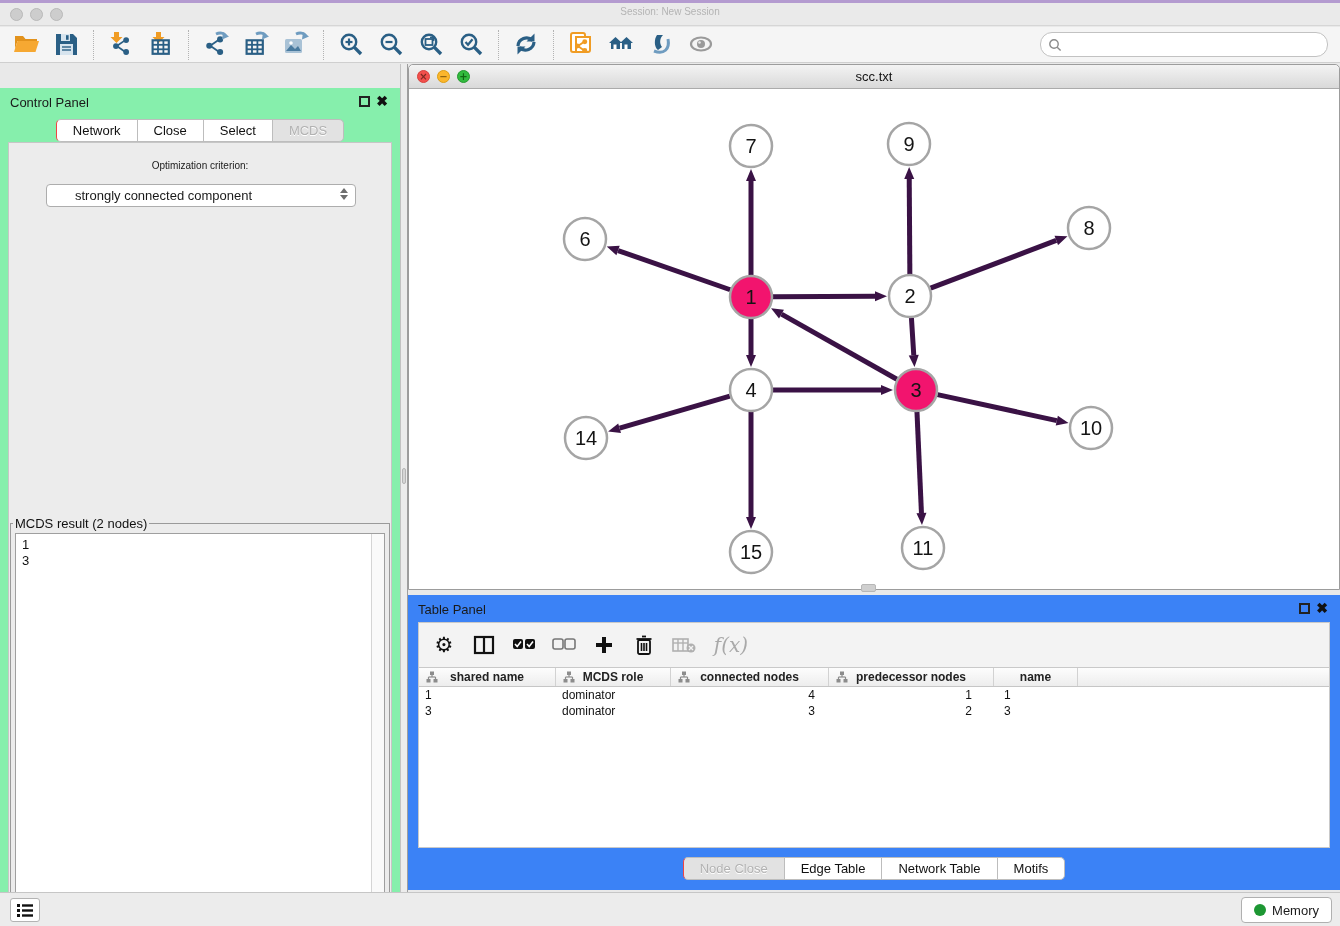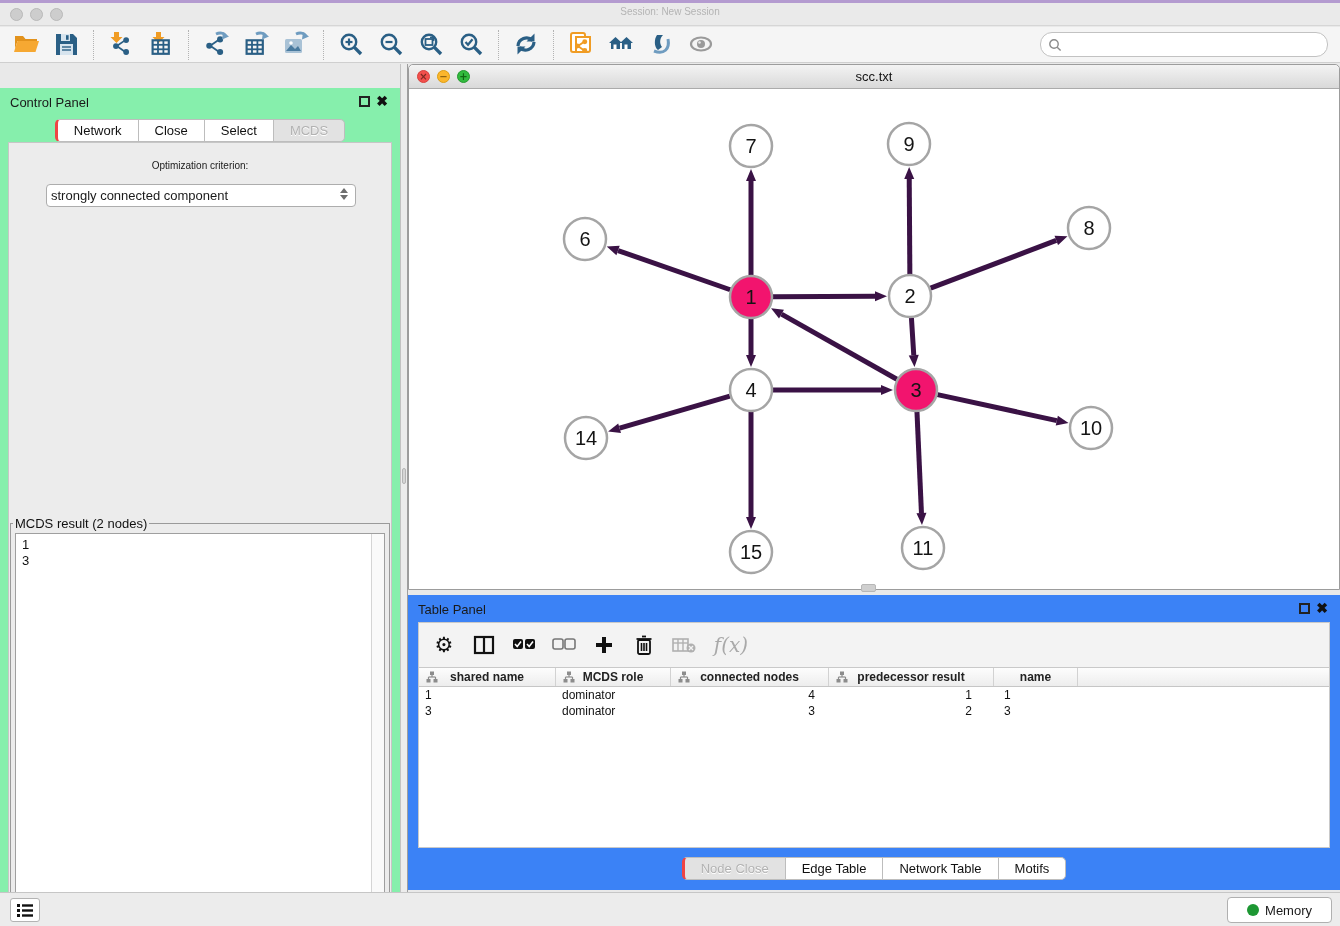--- a/index.html
+++ b/index.html
@@ -29,29 +29,29 @@
   .control-panel { position:absolute; left:0; top:64px; width:400px; height:828px; background:#86efac;margin-top:24px; }
   .panel-header { position:relative; height:28px; }
   .panel-title { position:absolute; left:10px; top:7px; font-size:13px; color:#1a1a1a; }
   .win-float { position:absolute; top:8px; width:11px; height:11px; border:2px solid #222; }
   .win-close { position:absolute; top:5px; font-size:14px; font-weight:bold; color:#111; line-height:16px; }
   .cp-float { right:30px; } .cp-close { right:12px; }
 
   .tabs-row { position:absolute; top:31px; left:0; width:100%; display:flex; justify-content:center; }
   .tab { height:23px; line-height:21px; padding:0 16px; background:#fff; border:1px solid #bdbdbd;
          border-left:none; font-size:13px; color:#111; }
-  .tab:first-child { border-left:3px solid #ef4444; border-radius:5px 0 0 5px; }
+  .tab:first-child { border-left:1px solid #ef4444; border-radius:5px 0 0 5px; }
   .tab:last-child { border-radius:0 5px 5px 0; }
   .tab.sel { background:#e2e2e2; color:#b2b2b2; text-shadow:0 1px 0 #fff; }
 
   .cp-content { position:absolute; left:8px; top:54px; width:384px; height:766px;
                 background:#ececec; border:1px solid #c6c6c6; }
   .opt-label { position:absolute; top:17px; width:100%; text-align:center; font-size:10px; }
   .combo { position:absolute; top:41px; left:37px; width:310px; height:23px; background:#fff;
-           border:1px solid #adadad; border-radius:4px; display:flex; align-items:center; padding-left:4px; font-size:13px; }
+           border:1px solid #adadad; border-radius:4px; display:flex; align-items:center; padding-left:28px; font-size:13px; }
   .combo-arrows { position:absolute; right:7px; top:3px; display:flex; flex-direction:column; gap:2px; }
   .combo-arrows i { width:0; height:0; border-left:4px solid transparent; border-right:4px solid transparent; display:block; }
   .arr-up { border-bottom:5px solid #6e6e6e; }
   .arr-dn { border-top:5px solid #6e6e6e; }
   .btn-row { position:absolute; top:74px; width:100%; display:flex; justify-content:center; gap:14px; }
   .push-btn { height:22px; line-height:20px; padding:0 18px; background:#fff; border:1px solid #b1b1b1;
               border-radius:4px; font-size:13px; color:#111; }
 
   fieldset.mcds { position:absolute; left:10px; top:428px; width:380px; height:386px;
                   border:1px solid #9a9a9a; background:#ececec; }
@@ -103,21 +103,21 @@
   .td { font-size:12px; color:#111; line-height:16px; overflow:hidden; white-space:nowrap; }
 
   .tp-tabs { position:absolute; top:262px; width:100%; display:flex; justify-content:center; }
 
   
   .status-bar { position:absolute; left:0; top:892px; width:1340px; height:34px; background:#ececec;
                 border-top:1px solid #c6c6c6; }
   .list-btn { position:absolute; left:10px; top:5px; width:30px; height:24px; background:#fff;
               border:1px solid #b3b3b3; border-radius:3px; display:flex; align-items:center; justify-content:center; }
   .memory-btn { position:absolute; right:8px; top:4px; height:26px; background:#fff; border:1px solid #b0b0b0;
-                border-radius:4px; display:flex; align-items:center; gap:6px; padding:0 19px; font-size:13px; }
+                border-radius:4px; display:flex; align-items:center; gap:6px; padding:0 12px; font-size:13px; }
   .mem-dot { width:12px; height:12px; border-radius:50%; background:#1d9733; }
 </style>
 </head>
 <body>
 
 <div class="app">
 
   <div class="top-strip"></div>
   <div class="titlebar">
     <div class="lights">
@@ -506,21 +506,21 @@
           <div class="th" style="width: 165px;">
             <span class="hicon"><svg width="12" height="12" viewBox="0 0 12 12">
                 <rect x="4" y="0.5" width="4" height="3.5" fill="#8c8c8c"></rect>
                 <line x1="6" y1="4" x2="6" y2="6" stroke="#8c8c8c" stroke-width="1.2"></line>
                 <line x1="2.5" y1="6" x2="9.5" y2="6" stroke="#8c8c8c" stroke-width="1.2"></line>
                 <line x1="2.5" y1="6" x2="2.5" y2="8" stroke="#8c8c8c" stroke-width="1.2"></line>
                 <line x1="9.5" y1="6" x2="9.5" y2="8" stroke="#8c8c8c" stroke-width="1.2"></line>
                 <rect x="0.5" y="8" width="4" height="3.5" fill="#8c8c8c"></rect>
                 <rect x="7.5" y="8" width="4" height="3.5" fill="#8c8c8c"></rect>
               </svg></span>
-            <span>predecessor result</span>
+            <span>predecessor nodes</span>
           </div>
           <div class="th" style="width: 84px;">
             <span>name</span>
           </div>
         </div>
       <div id="table-body">
           <div class="trow">
             <div class="td" style="width: 137px; text-align: left; padding-left: 6px;">1</div>
             <div class="td" style="width: 115px; text-align: left; padding-left: 6px;">dominator</div>
             <div class="td" style="width: 158px; text-align: right; padding-right: 14px;">4</div>

